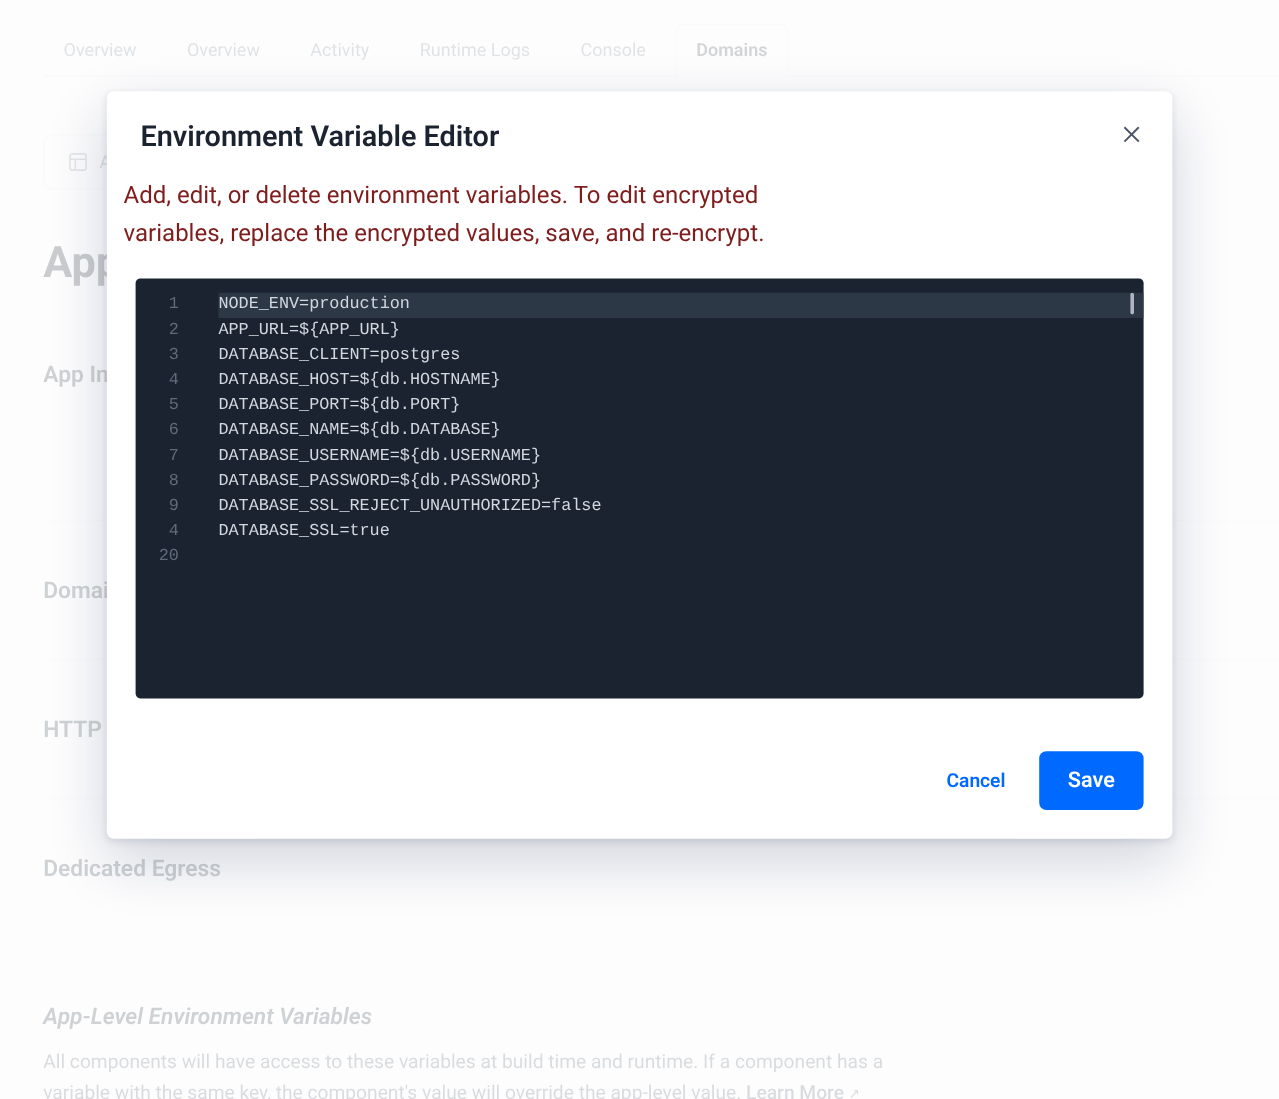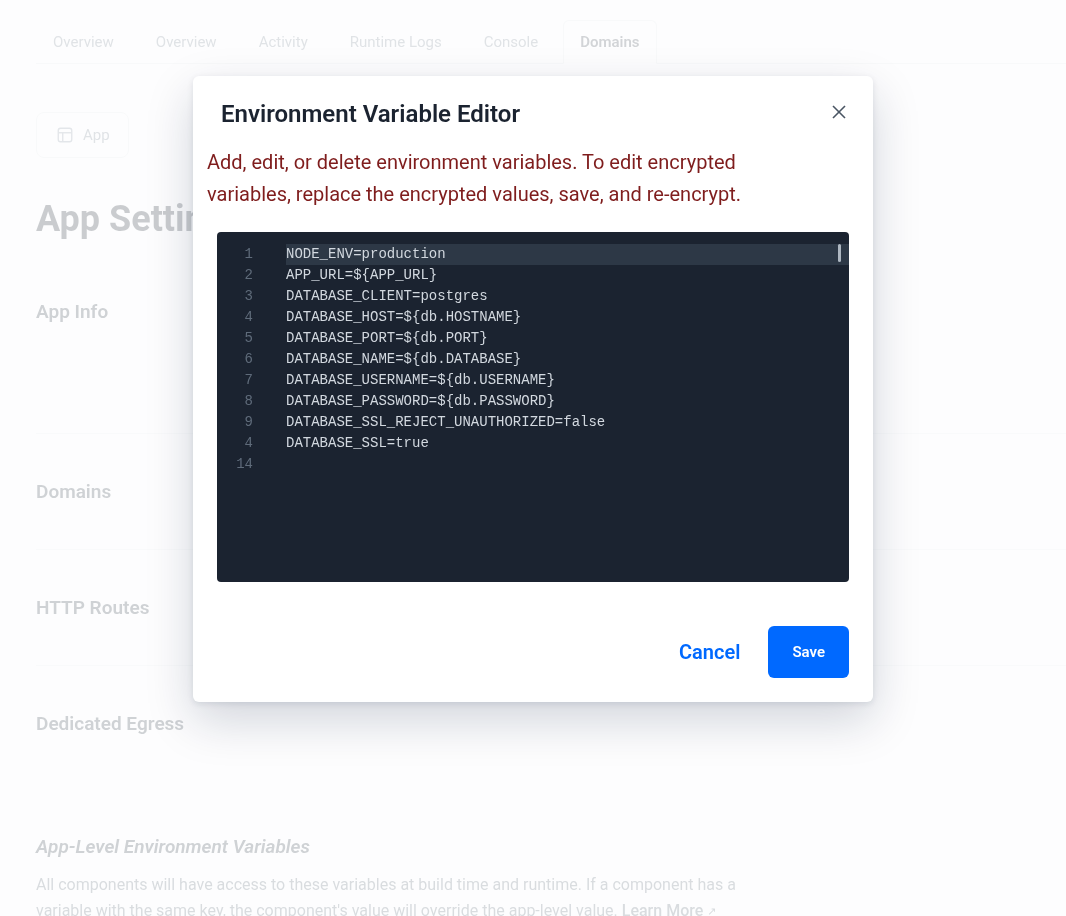--- a/index.html
+++ b/index.html
@@ -96,21 +96,21 @@
     .overlay {
       position: absolute;
       inset: 0;
       background: rgba(255,255,255,0.55);
       display: flex;
       align-items: flex-start;
       justify-content: center;
     }
     .modal {
       margin-top: 76px;
-      width: 680px;
+      width: 888px;
       background: #fff;
       border-radius: 6px;
       box-shadow: 0 18px 48px rgba(10,30,60,0.18), 0 2px 6px rgba(10,30,60,0.10);
       overflow: hidden;
       display: flex;
       flex-direction: column;
     }
     .modal-head {
       padding: 24px 28px 8px 28px;
       position: relative;
@@ -186,32 +186,32 @@
     .modal-foot {
       display: flex;
       justify-content: flex-end;
       gap: 8px;
       padding: 44px 24px 24px 24px;
     }
     .btn-cancel {
       border: none;
       background: none;
       color: #0069ff;
-      font-size: 20px;
+      font-size: 16px;
       font-weight: 600;
       padding: 14px 20px;
       cursor: pointer;
       font-family: inherit;
       border-radius: 6px;
     }
     .btn-save {
       border: none;
       background: #0069ff;
       color: #fff;
-      font-size: 15px;
+      font-size: 18px;
       font-weight: 600;
       padding: 14px 24px;
       cursor: pointer;
       font-family: inherit;
       border-radius: 6px;
     }
   </style>
 </head>
 <body>
 
@@ -273,21 +273,21 @@
           <div>1</div>
           <div>2</div>
           <div>3</div>
           <div>4</div>
           <div>5</div>
           <div>6</div>
           <div>7</div>
           <div>8</div>
           <div>9</div>
           <div>4</div>
-          <div>14</div>
+          <div>20</div>
         </div>
       <div class="code"><div class="code-line active">NODE_ENV=production</div><div class="code-line">APP_URL=${APP_URL}</div><div class="code-line">DATABASE_CLIENT=postgres</div><div class="code-line">DATABASE_HOST=${db.HOSTNAME}</div><div class="code-line">DATABASE_PORT=${db.PORT}</div><div class="code-line">DATABASE_NAME=${db.DATABASE}</div><div class="code-line">DATABASE_USERNAME=${db.USERNAME}</div><div class="code-line">DATABASE_PASSWORD=${db.PASSWORD}</div><div class="code-line">DATABASE_SSL_REJECT_UNAUTHORIZED=false</div><div class="code-line">DATABASE_SSL=true</div><div class="code-line"></div></div>
       <div class="scroll-ind"></div>
     </div>
     <div class="modal-foot">
       <button class="btn-cancel">Cancel</button>
       <button class="btn-save">Save</button>
     </div>
   </div>
 </div>

